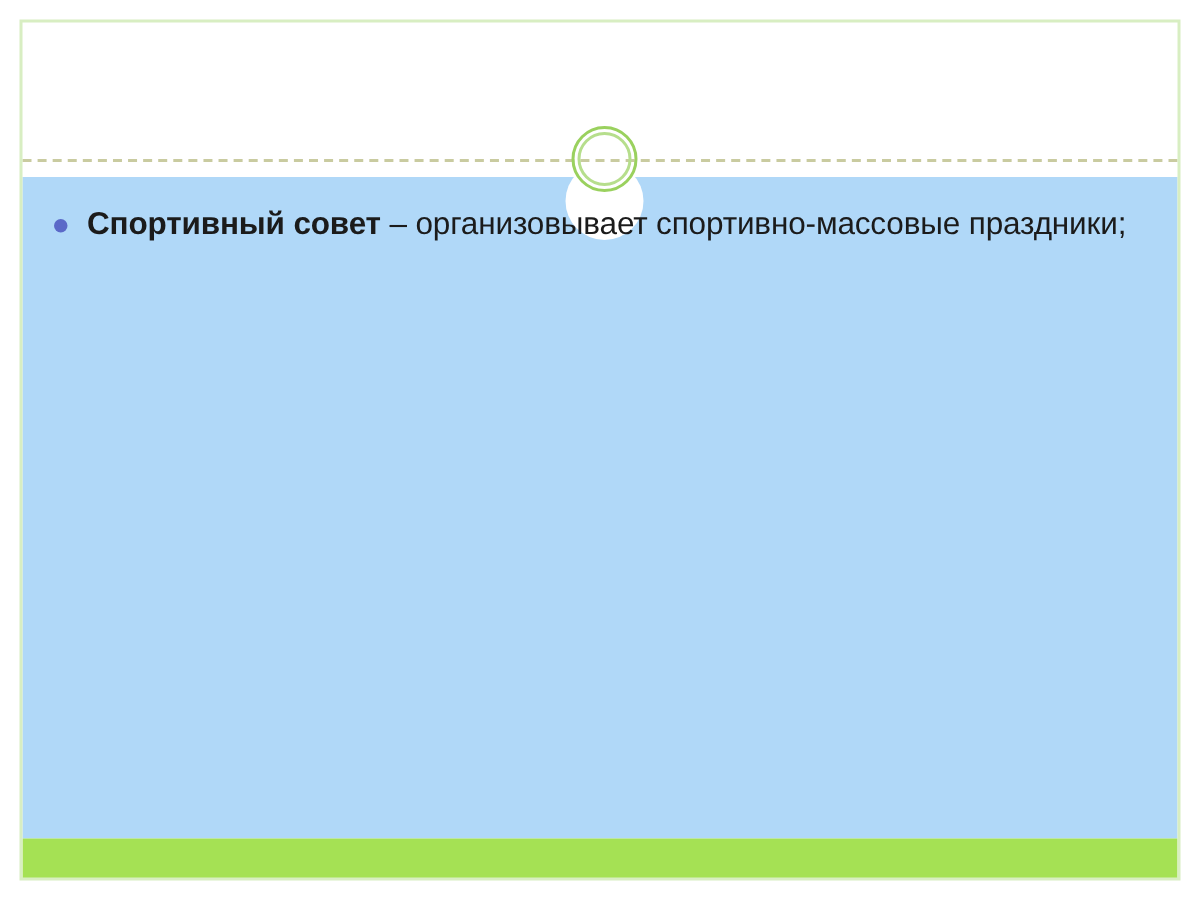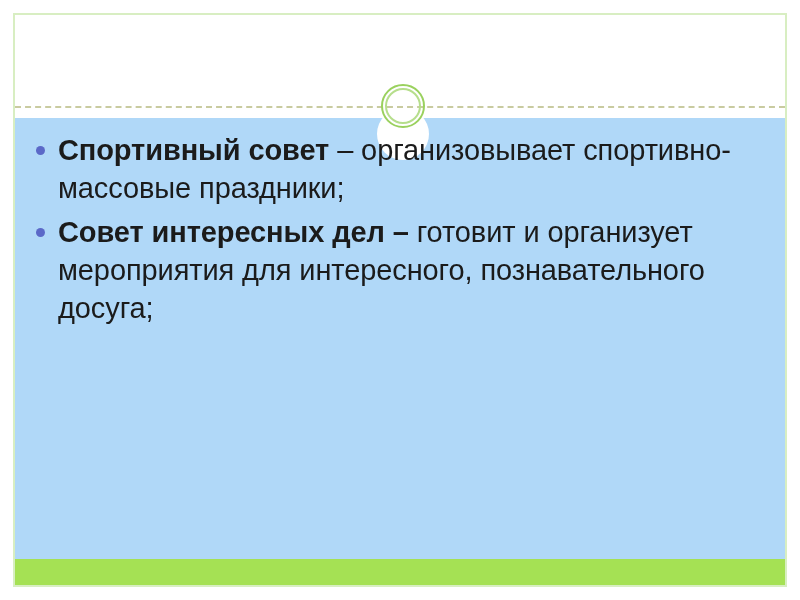--- a/index.html
+++ b/index.html
@@ -113,21 +113,21 @@
     position: absolute;
     left: 30px;
     top: 131px;
     width: 730px;
   }
 
   .bullet-item {
     position: relative;
     padding-left: 28px;
     margin: 0 0 6px 0;
-    font-size: 29px;
+    font-size: 21px;
     line-height: 38px;
     color: #1b1b1b;
     letter-spacing: -0.1px;
   }
 
   .bullet-marker {
     position: absolute;
     left: 6px;
     top: 15px;
     width: 9px;
@@ -162,20 +162,17 @@
   <div class="deco-ring"></div>
 
   <div class="slide-frame"></div>
 
   <div class="bullet-list">
 
     <p class="bullet-item">
       <span class="bullet-marker"></span><span class="bullet-lead">Спортивный совет</span><span class="bullet-rest"> – организовывает спортивно-массовые праздники;</span>
     </p>
 
-    <p class="bullet-item">
-      <span class="bullet-marker"></span><span class="bullet-lead">Совет интересных дел –</span><span class="bullet-rest"> готовит и организует мероприятия для интересного, познавательного досуга;</span>
-    </p>
 
 
   </div>
 
 </div>
 
 </body></html>

